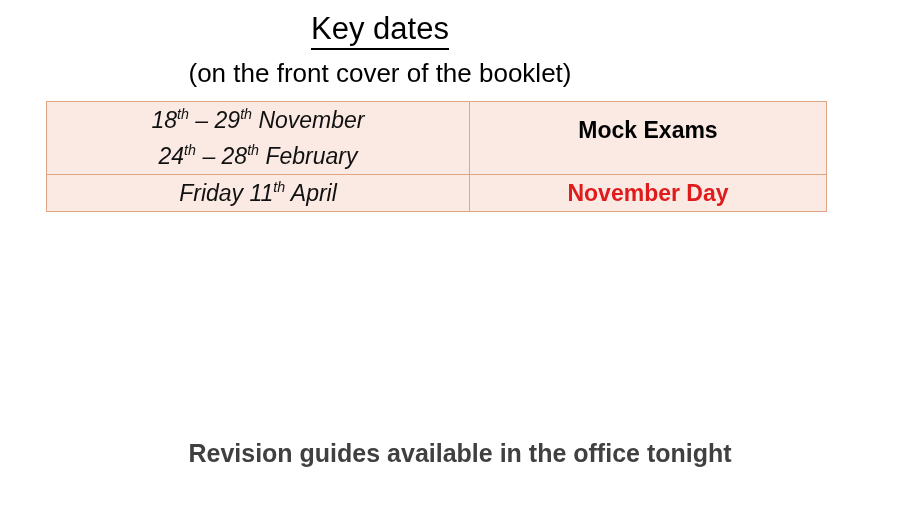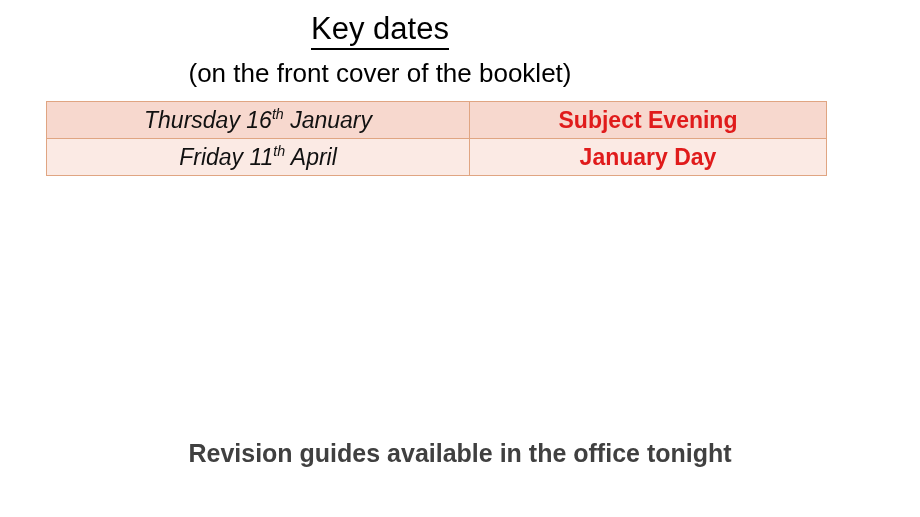--- a/index.html
+++ b/index.html
@@ -116,32 +116,33 @@
   <div class="page-subtitle">(on the front cover of the booklet)</div>
 </div>
 
 <table class="key-dates-table">
   <colgroup>
     <col class="col-date">
     <col class="col-event">
   </colgroup>
   <tbody>
 
+    <tr class="row-light row-tall">
+      <td class="cell-date">
+        <span class="date-line">18<sup>th</sup> – 29<sup>th</sup> November</span>
+        <span class="date-line">24<sup>th</sup> – 28<sup>th</sup> February</span>
+      </td>
+      <td class="cell-event">Mock Exams</td>
+    </tr>
 
-    <tr class="row-dark">
-      <td class="cell-date">
-        <span class="date-line">Thursday 16<sup>th</sup> January</span>
-      </td>
-      <td class="cell-event accent">Subject Evening</td>
-    </tr>
 
     <tr class="row-light">
       <td class="cell-date">
         <span class="date-line">Friday 11<sup>th</sup> April</span>
       </td>
-      <td class="cell-event accent">January Day</td>
+      <td class="cell-event accent">November Day</td>
     </tr>
 
 
   </tbody>
 </table>
 
 <div class="footer-note">Revision guides available in the office tonight</div>
 
 </body></html>

